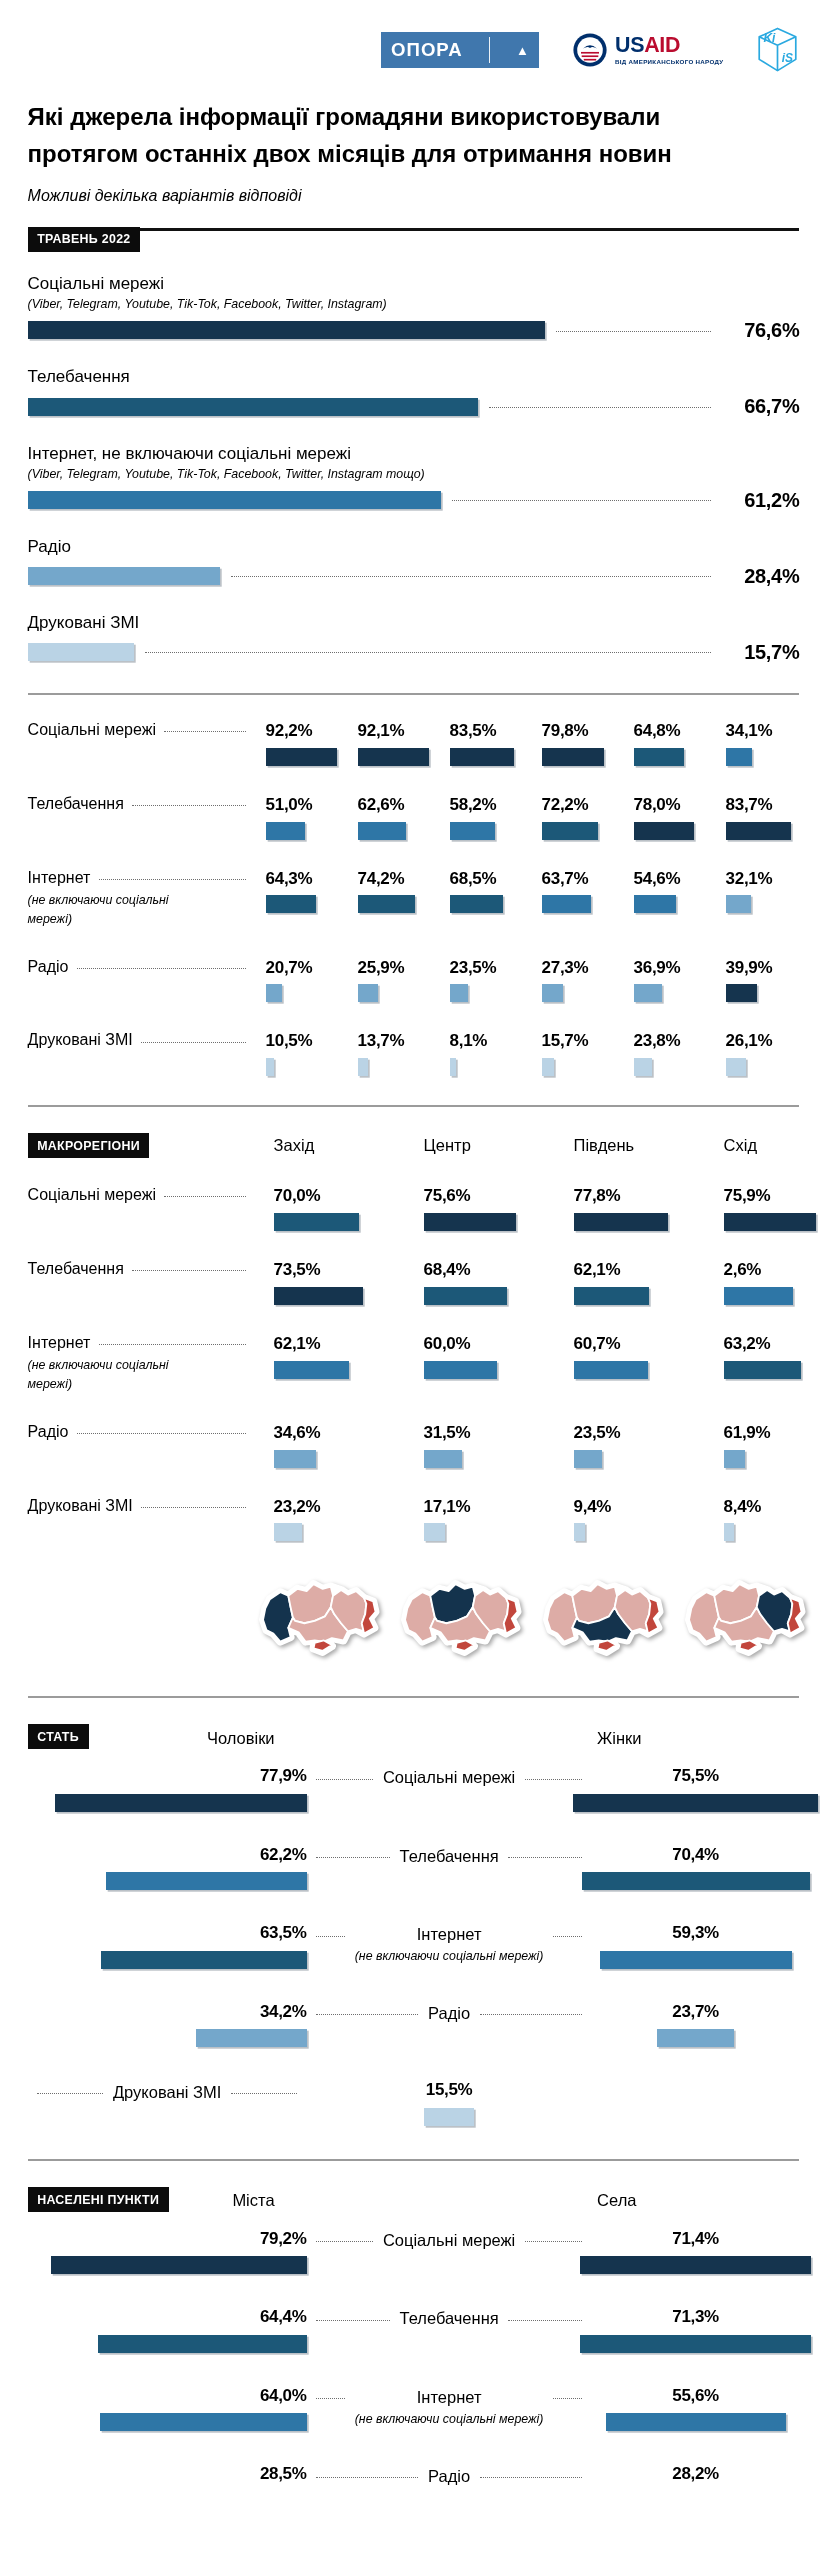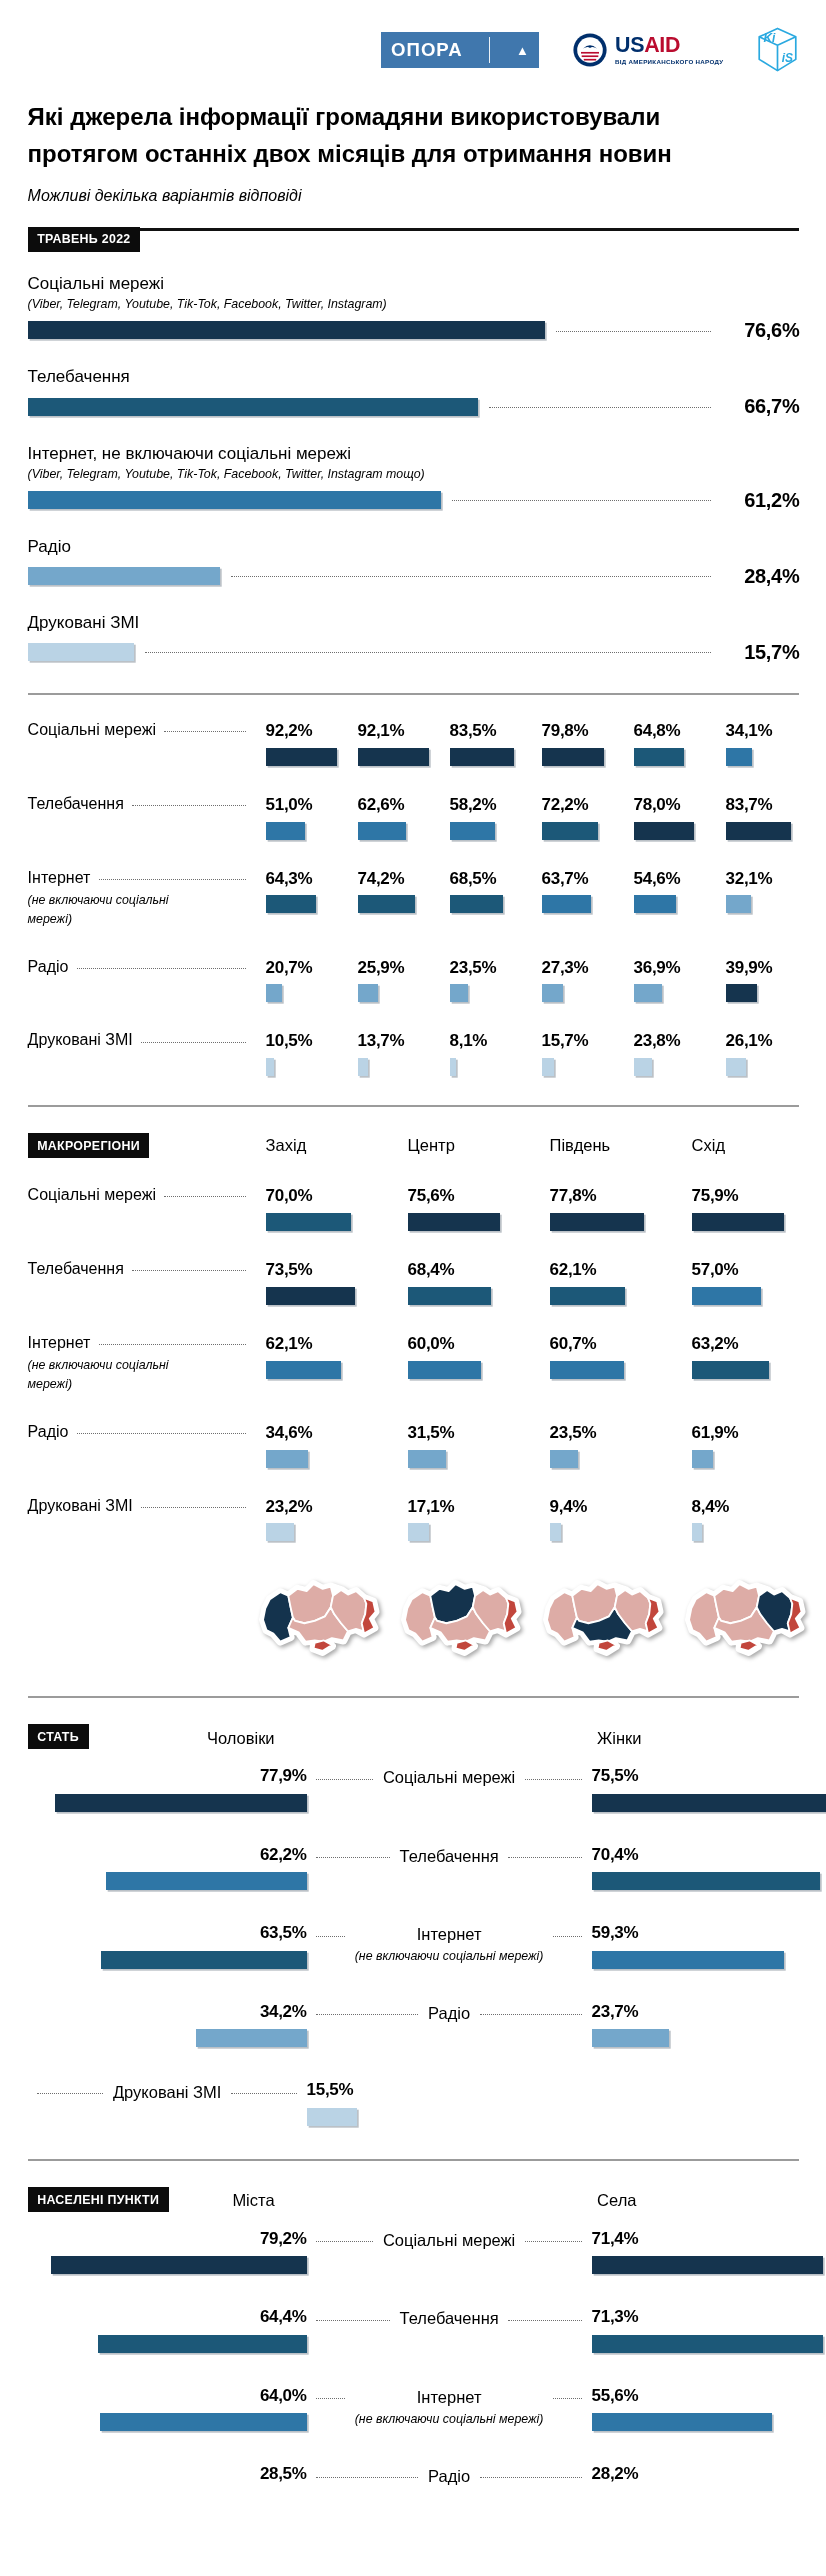--- a/index.html
+++ b/index.html
@@ -35,42 +35,42 @@
   .m-sub{font-size:12.4px;font-style:italic;margin-top:3.4px;}
   .m-line{display:flex;align-items:center;margin-top:7.6px;}
   .m-line .leader{flex:1;margin:0 11px;}
   .m-val{width:77px;text-align:right;font-weight:700;font-size:20px;letter-spacing:-0.3px;}
 
   .divider{border:none;border-top:2.1px solid #9b9b9b;margin:29px 0 26px;}
 
   
   .mx-row{display:grid;align-items:start;margin-bottom:29px;}
   .mx-age{grid-template-columns:238px repeat(5,92px) 1fr;}
-  .mx-reg{grid-template-columns:238px repeat(3,142px) 1fr;}
+  .mx-reg{grid-template-columns:238px repeat(3,142px) 1fr;gap:8px;}
   .mx-head{margin-bottom:27.6px;align-items:center;}
   .mx-col-head{font-size:16.5px;}
   .mx-label-cell{padding-right:19.3px;}
   .lblwrap{display:flex;align-items:center;}
   .mx-label{font-size:16px;}
   .lblwrap .leader{flex:1;margin-left:8.3px;margin-top:2.8px;}
   .mx-sub{font-size:12.4px;font-style:italic;margin-top:4.8px;line-height:1.5;max-width:172px;}
   .mx-val{font-size:17px;font-weight:700;letter-spacing:-0.3px;}
   .mx-cell .hbar{margin-top:6.9px;}
   #maps-row{display:grid;grid-template-columns:238px repeat(3,142px) 1fr;margin-top:2.8px;}
   .map-cell svg{width:132px;height:95px;filter:drop-shadow(2.1px 2.8px 2.1px rgba(0,0,0,.35));margin-left:-11px;}
 
   
   .vs-head{display:grid;grid-template-columns:279px 285px 208px;position:relative;align-items:center;min-height:27.6px;}
   .vs-head .badge{position:absolute;left:0;top:0;}
   .vs-h-left{text-align:right;padding-right:32px;font-size:16.5px;}
   .vs-h-right{padding-left:5.5px;font-size:16.5px;}
   .vs-rows{margin-top:14px;}
   .vs-row{display:grid;grid-template-columns:279px 285px 208px;margin-bottom:33px;}
   .vs-left{display:flex;flex-direction:column;align-items:flex-end;}
-  .vs-right{display:flex;flex-direction:column;align-items:flex-start;}
+  .vs-right{display:flex;flex-direction:column;align-items:center;}
   .vs-val{font-size:17px;font-weight:700;letter-spacing:-0.3px;}
   .vs-left .hbar,.vs-right .hbar{margin-top:7.6px;}
   .vs-center{display:flex;align-items:flex-start;padding-top:2.1px;}
   .vs-center .leader{flex:1;margin:9px 9.6px 0;}
   .vs-lblblock{text-align:center;}
   .vs-lbl{font-size:16.5px;}
   .vs-sub{font-size:12.4px;font-style:italic;margin-top:4.8px;}
 </style>
 </head>
 <body>
@@ -381,21 +381,21 @@
           </div>
           <div class="mx-cell">
             <div class="mx-val">68,4%</div>
             <div class="hbar" style="width: 83px; background: rgb(28, 88, 120);"></div>
           </div>
           <div class="mx-cell">
             <div class="mx-val">62,1%</div>
             <div class="hbar" style="width: 75px; background: rgb(28, 88, 120);"></div>
           </div>
           <div class="mx-cell">
-            <div class="mx-val">57,0%</div>
+            <div class="mx-val">2,6%</div>
             <div class="hbar" style="width: 69px; background: rgb(46, 118, 166);"></div>
           </div>
         </div>
         <div class="mx-row mx-reg">
           <div class="mx-label-cell">
             <div class="lblwrap">
               <span class="mx-label">Інтернет</span>
               <span class="leader"></span>
             </div>
             <div class="mx-sub">(не включаючи соціальні мережі)</div>

